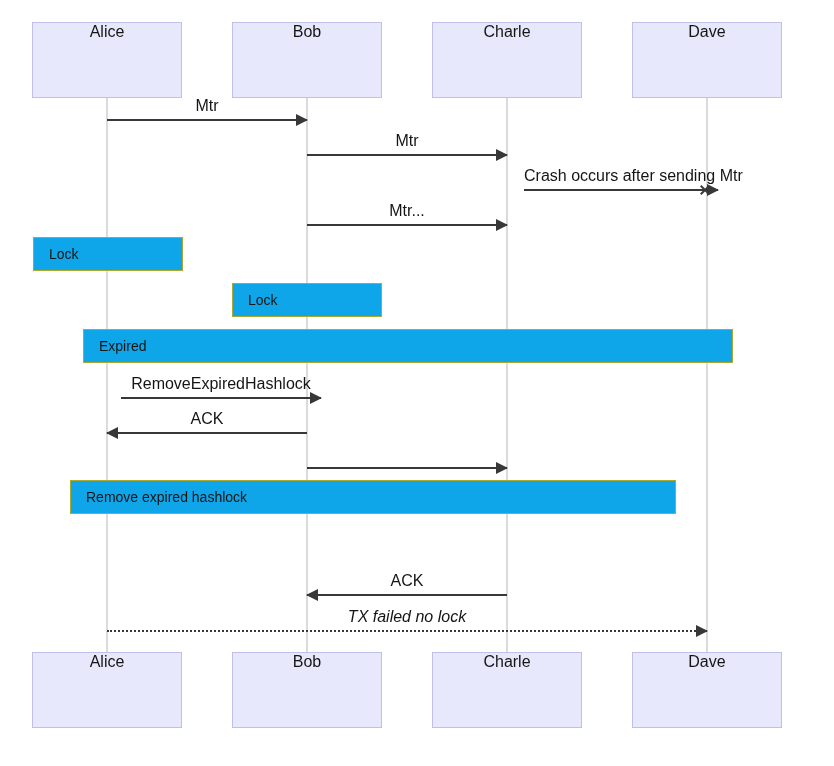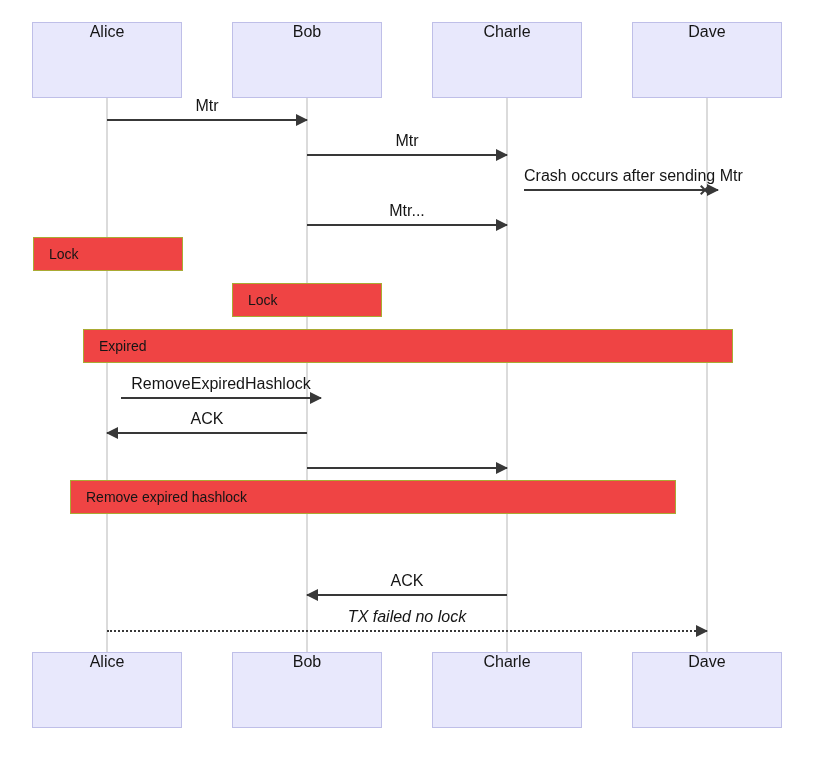--- a/index.html
+++ b/index.html
@@ -34,21 +34,21 @@
     display: flex;
     align-items: flex-start;
     justify-content: center;
     font-size: 16px;
   }
 
   
   .note {
     position: absolute;
     height: 34px;
-    background: #ef4444;
+    background: #0ea5e9;
     border: 1.5px solid #aaaa33;
     box-sizing: border-box;
     display: flex;
     align-items: center;
     padding-left: 15px;
     font-size: 14px;
   }
 
   
   .msg { position: absolute; height: 26px; }

